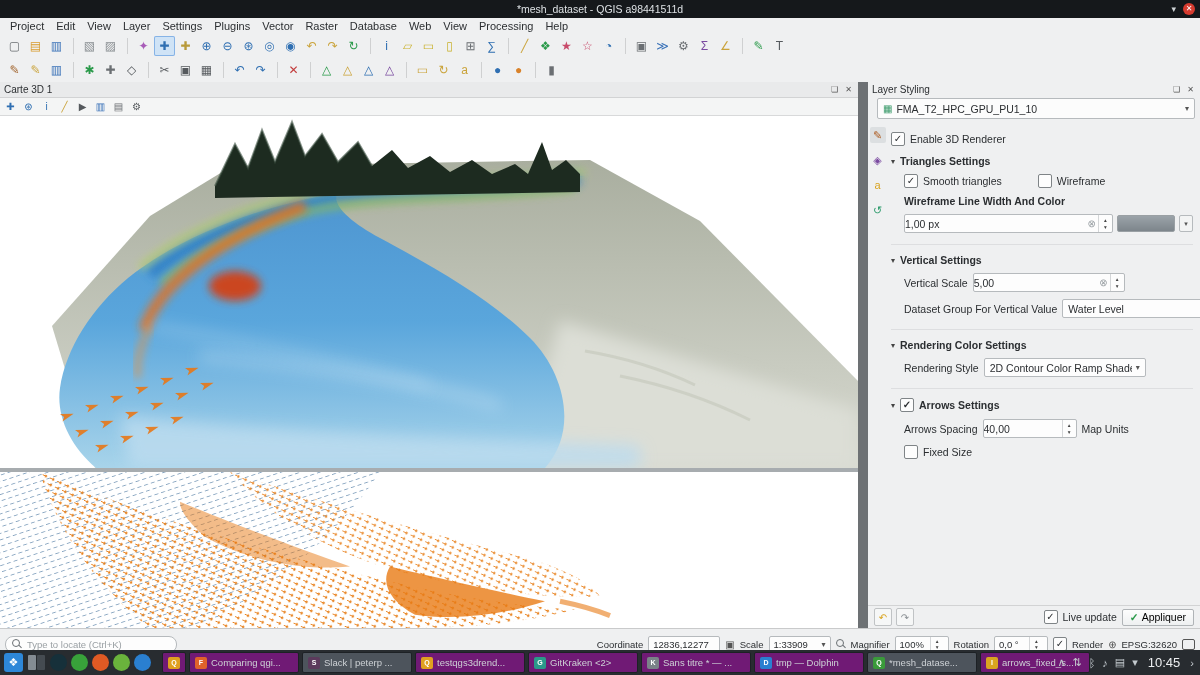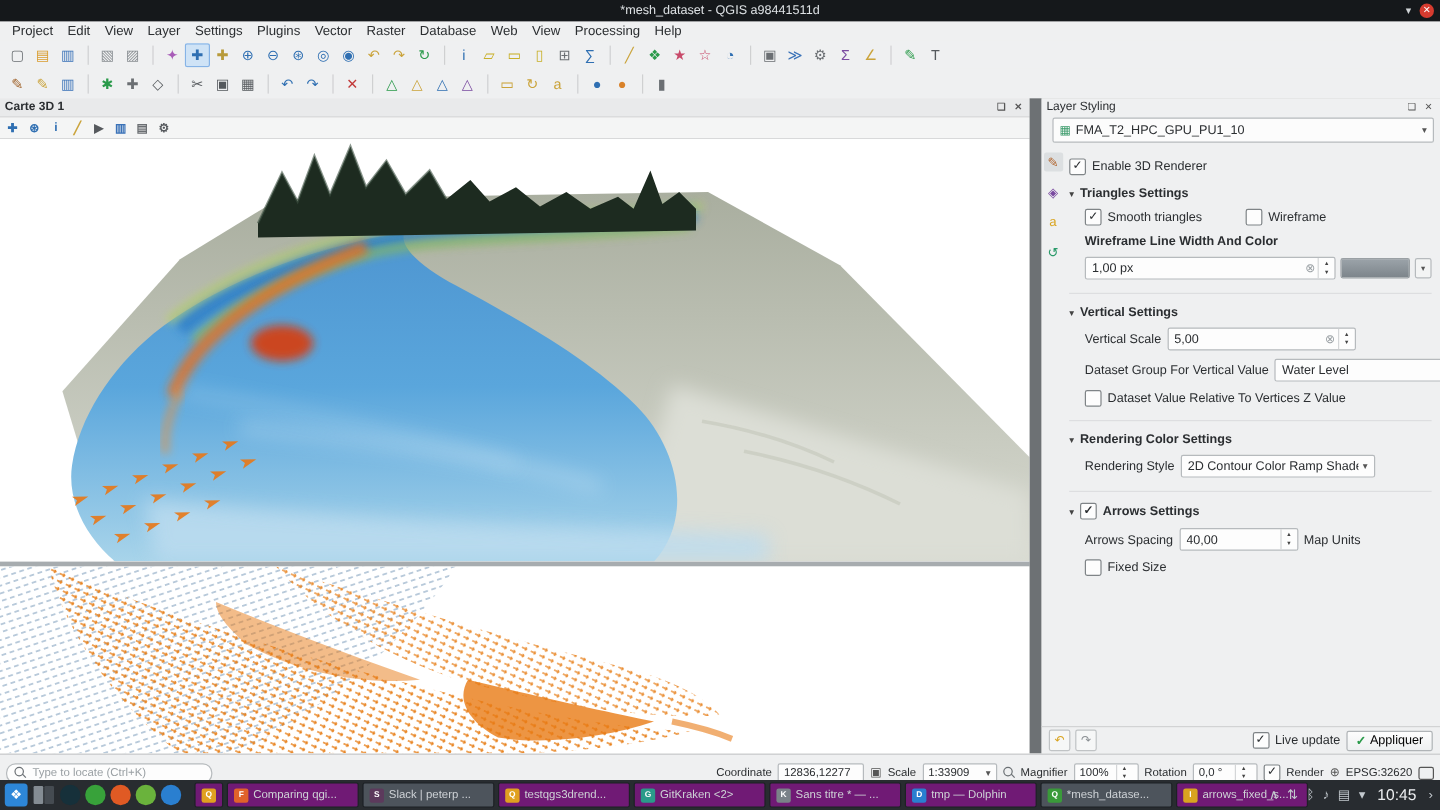--- a/index.html
+++ b/index.html
@@ -23,21 +23,21 @@
   .tb{position:absolute;left:0;right:0;display:flex;align-items:center;padding-left:4px;background:#eff0f1;}
   .tb1{top:34px;height:23px;}
   .tb2{top:57px;height:25px;border-bottom:1px solid #c9cacb;}
   .tbi{width:21px;height:20px;display:inline-flex;align-items:center;justify-content:center;
     font-size:12px;border-radius:2px;flex:none;}
   .tbi.active{background:#cfe3f6;box-shadow:inset 0 0 0 1px #86b3e6;}
   .tbi.sm{width:17px;height:15px;font-size:10px;}
   .tbsep{width:6px;height:16px;border-right:1px solid #cfd0d1;margin-right:5px;flex:none;}
 
   
-  .mapcol{position:absolute;left:0;top:82px;width:858px;height:546px;background:#fff;font-weight:bold;}
+  .mapcol{position:absolute;left:0;top:82px;width:858px;height:546px;background:#fff;}
   .m3dhead{height:15px;background:#e9eaeb;border-bottom:1px solid #d2d3d4;display:flex;
     align-items:center;font-size:10px;padding:0 4px;}
   .spacer{flex:1;}
   .dockbtn{width:11px;height:11px;display:flex;align-items:center;justify-content:center;
     font-size:8px;color:#555;margin-left:3px;}
   .m3dtools{height:17px;background:#f4f5f5;border-bottom:1px solid #d8d9da;display:flex;
     align-items:center;padding-left:2px;gap:1px;}
   .view3d{position:relative;height:352px;background:#fff;}
   .view2d{position:relative;height:156px;border-top:4px solid #a7acaf;background:#fff;}
   .view3d svg,.view2d svg{position:absolute;left:0;top:0;width:100%;height:100%;}
@@ -61,21 +61,21 @@
   .indent{margin-left:13px;}
   .cb{width:12px;height:12px;border:1px solid #7f8487;border-radius:2px;background:#fdfdfd;
     font-size:10px;line-height:11px;text-align:center;flex:none;}
   .cb.checked::before{content:"✓";}
   .sec{display:flex;align-items:center;gap:5px;font-weight:bold;margin:11px 0 7px;
     padding-top:9px;border-top:1px solid #dddee0;}
   .sec.first{border-top:none;padding-top:2px;margin-top:3px;}
   .secarr{font-size:8px;color:#444;font-weight:normal;}
   .blabel{font-weight:bold;}
   .spin{display:flex;align-items:center;background:#fdfdfd;border:1px solid #b6babd;
-    border-radius:2px;height:17px;padding-left:5px;min-width:0;}
+    border-radius:2px;height:17px;min-width:0;}
   .spin .val{flex:1;overflow:hidden;}
   .spin .clr{color:#9aa0a4;font-size:10px;margin:0 2px;}
   .arr{width:13px;height:100%;border-left:1px solid #d4d6d8;display:flex;flex-direction:column;
     align-items:center;justify-content:center;font-size:5.5px;color:#444;line-height:1.1;flex:none;}
   .arr::before{content:"▴";}
   .arr::after{content:"▾";}
   .combo{display:flex;align-items:center;background:#fdfdfd;border:1px solid #b6babd;
     border-radius:2px;height:17px;padding:0 5px;gap:4px;min-width:0;}
   .combo .cval{overflow:hidden;white-space:nowrap;flex:1;}
   .colorbtn{width:56px;height:15px;border:1px solid #9aa0a4;border-radius:2px;flex:none;
@@ -396,24 +396,20 @@
             <span class="arr"></span>
           </div>
         </div>
         <div class="crow indent between">
           <span>Dataset Group For Vertical Value</span>
           <div class="combo w152">
             <span class="cval">Water Level</span>
 
           </div>
         </div>
-        <div class="crow indent">
-          <span class="cb"></span>
-          <span>Dataset Value Relative To Vertices Z Value</span>
-        </div>
 
         <div class="sec">
           <span class="secarr">▾</span>
           <span>Rendering Color Settings</span>
         </div>
         <div class="crow indent between">
           <span>Rendering Style</span>
           <div class="combo w150">
             <span class="cval">2D Contour Color Ramp Shader</span>
             <span class="combo-arrow">▾</span>

